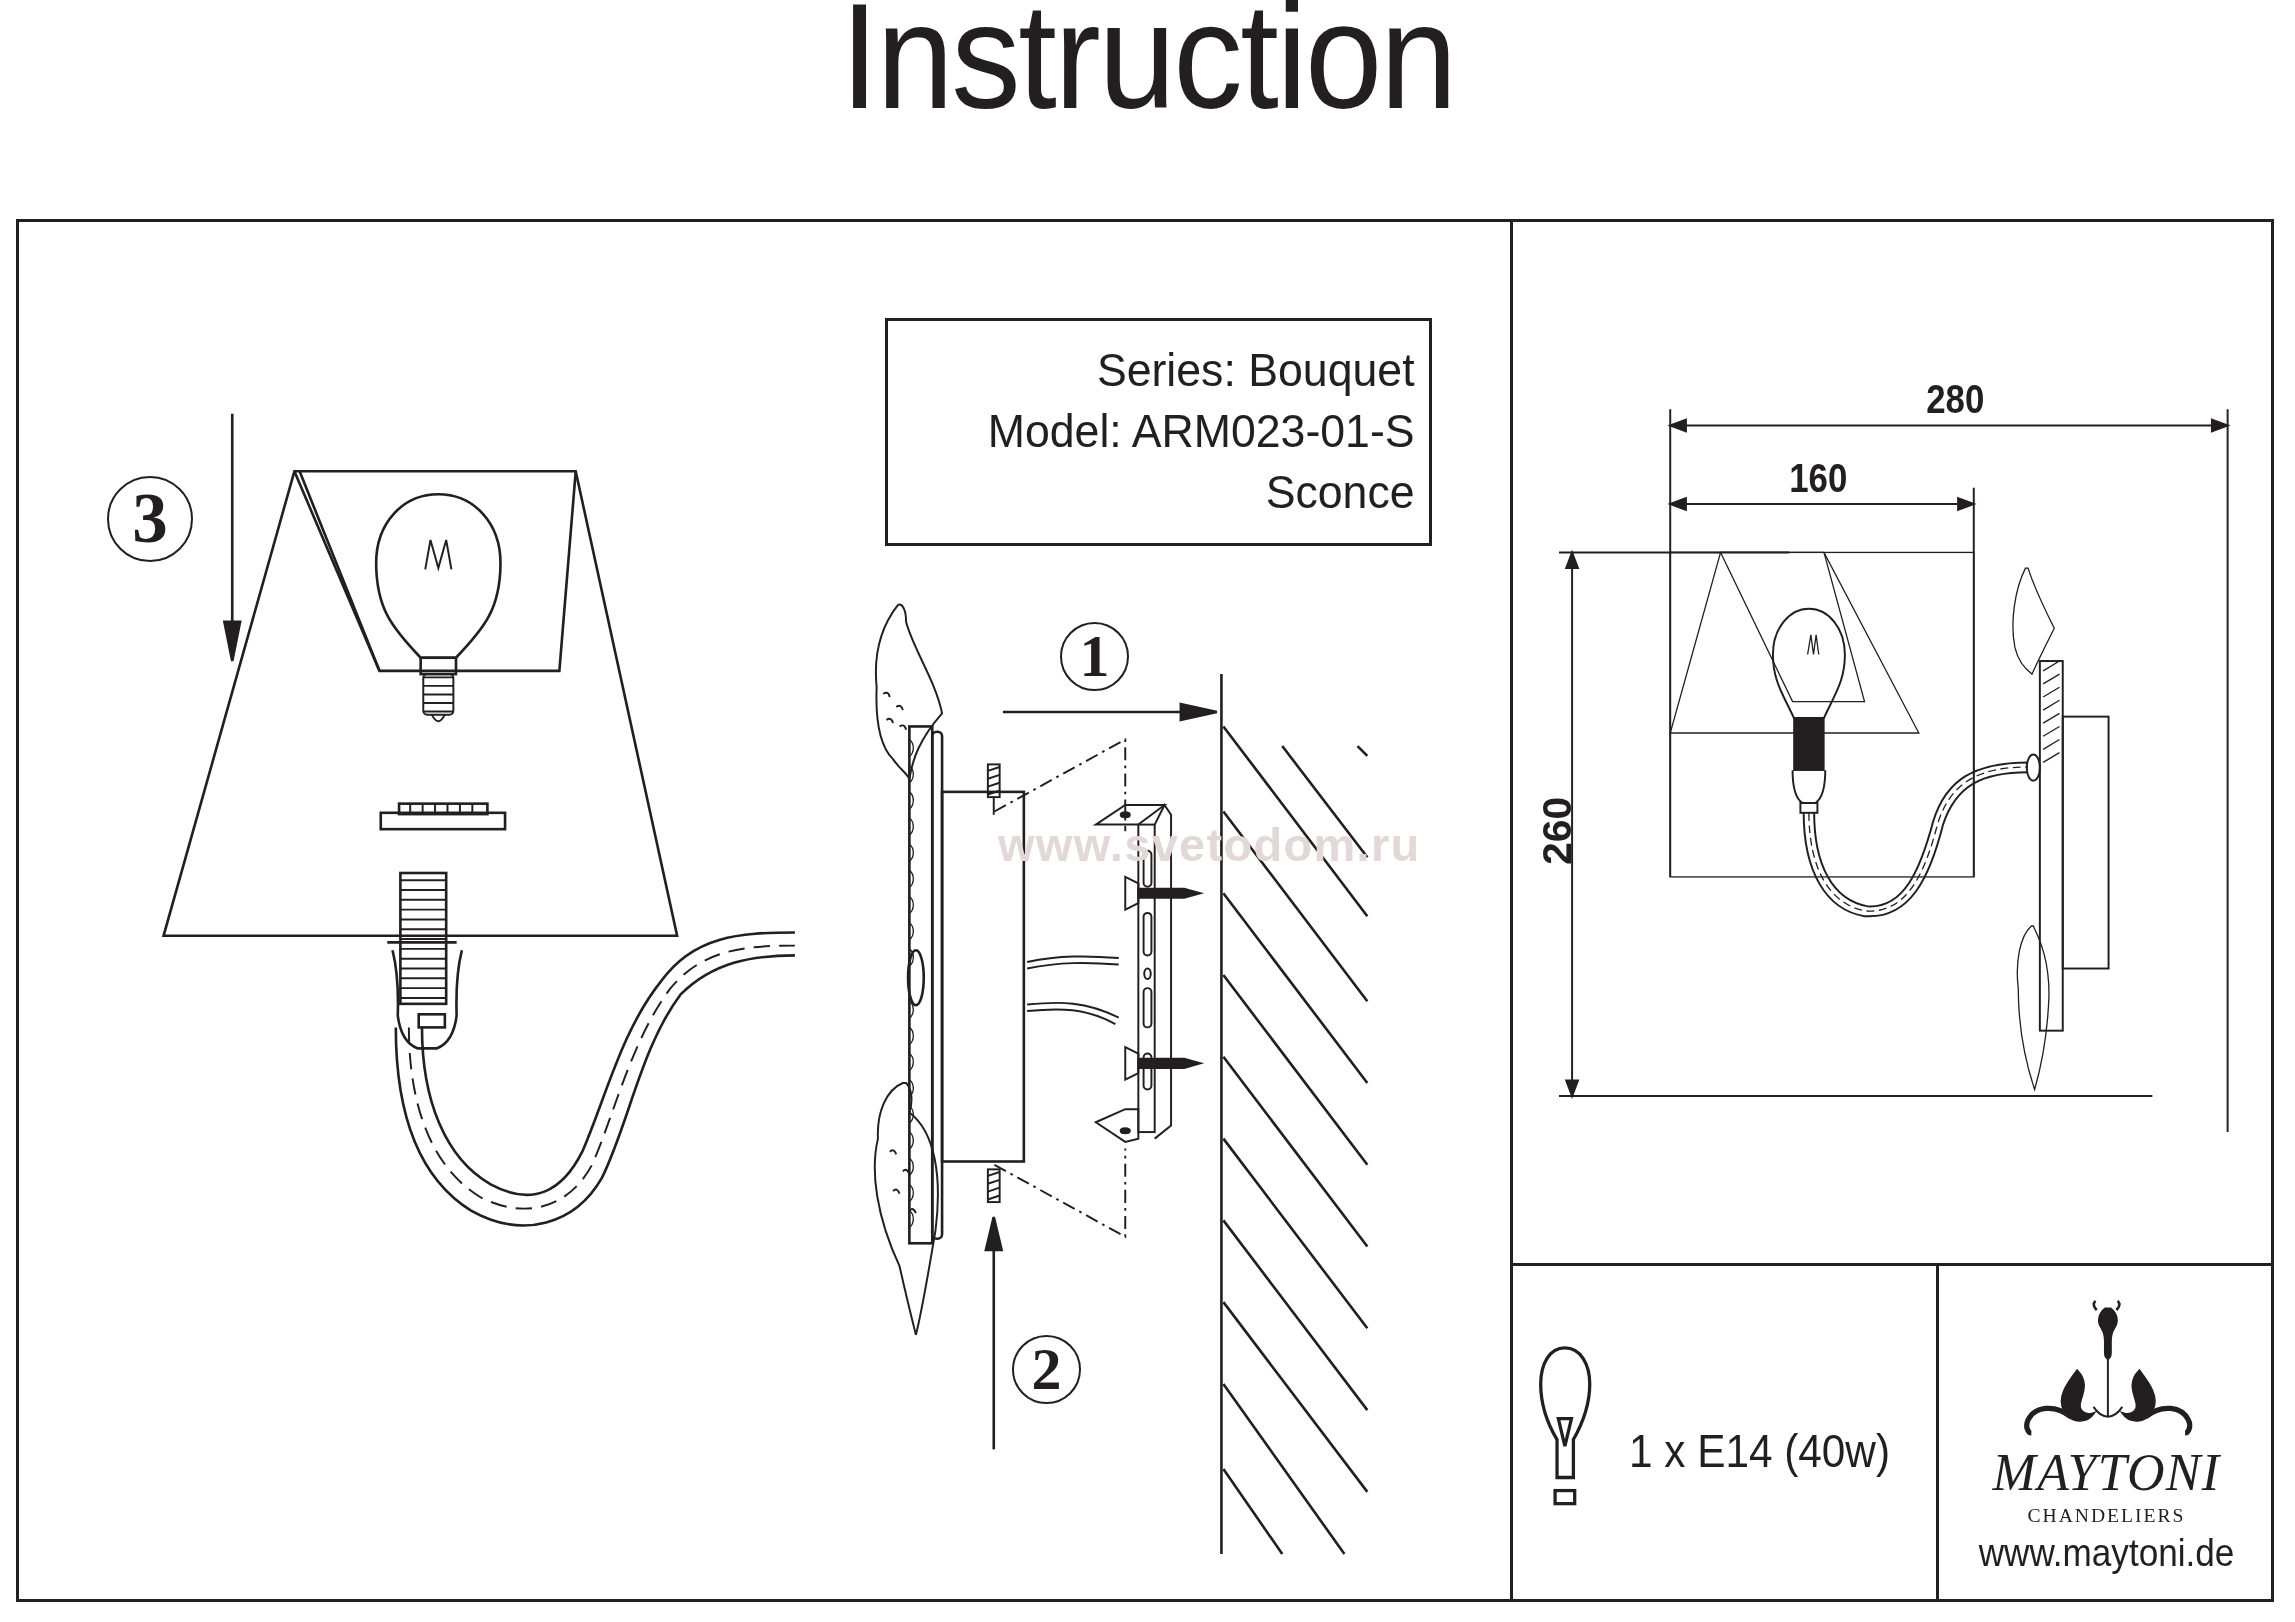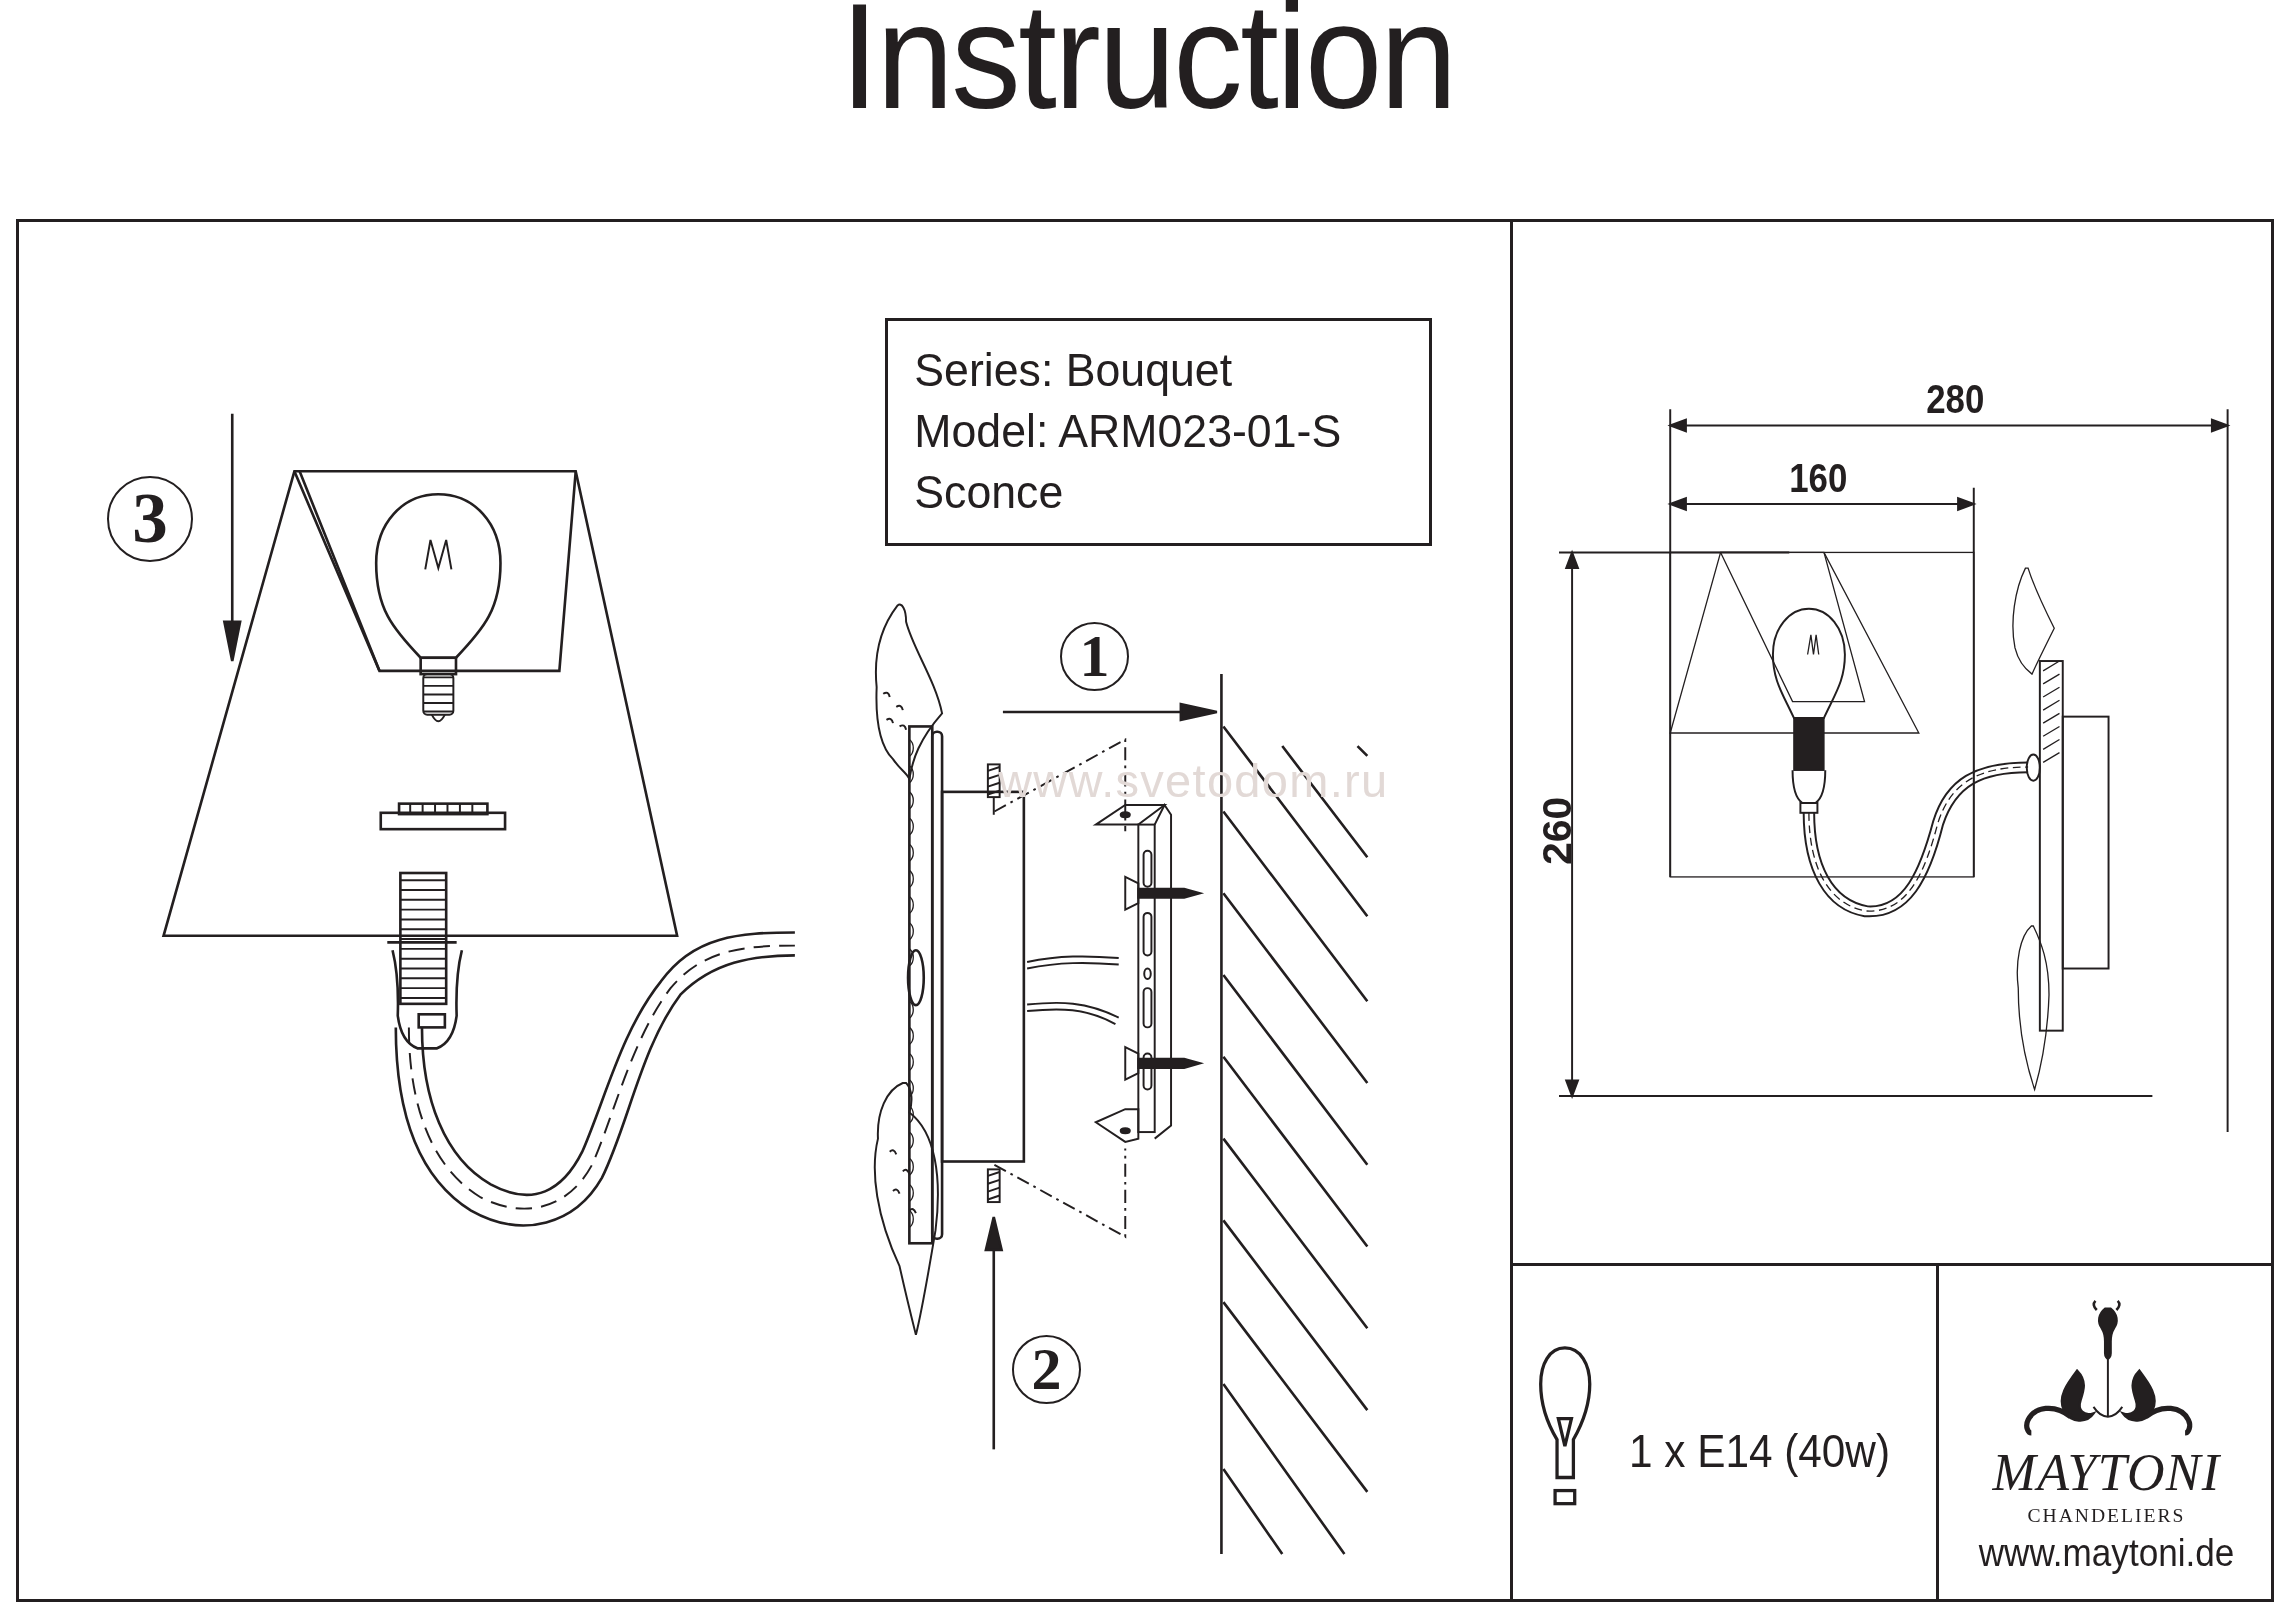--- a/index.html
+++ b/index.html
@@ -2,24 +2,24 @@
 <html style="font-size:10.5px"><head>
 <meta charset="utf-8">
 <style>
   html,body{margin:0;padding:0;background:#ffffff;}
   body{width:2295px;height:1623px;position:relative;overflow:hidden;font-family:"Liberation Sans",sans-serif;color:#231f20;}
   .title{position:absolute;left:0;width:2295px;top:-19.6px;text-align:center;font-size:151px;line-height:151px;letter-spacing:-2.6px;transform:scaleX(0.92);transform-origin:center top;font-family:"Liberation Sans",sans-serif;}
   .frame{position:absolute;left:16.4px;top:219px;width:2258px;height:1383px;border:3.9px solid #231f20;box-sizing:border-box;}
   .vdiv{position:absolute;left:1510px;top:219px;width:3.3px;height:1383px;background:#231f20;}
   .hdiv{position:absolute;left:1510px;top:1263px;width:764px;height:3.3px;background:#231f20;}
   .vdiv2{position:absolute;left:1936px;top:1263px;width:3.3px;height:339px;background:#231f20;}
-  .infobox{position:absolute;left:885px;top:318px;width:547px;height:228px;border:3.3px solid #231f20;box-sizing:border-box;padding:18.3px 14.4px 0 0;font-size:47px;line-height:61px;transform-origin:right top;}
+  .infobox{position:absolute;left:885px;top:318px;width:547px;height:228px;border:3.3px solid #231f20;box-sizing:border-box;text-align:right;padding:18.3px 14.4px 0 0;font-size:47px;line-height:61px;transform-origin:right top;}
   .infobox div{transform:scaleX(0.95);transform-origin:right center;}
   svg.draw{position:absolute;left:0;top:0;}
-  .watermark{position:absolute;left:998px;top:753px;font-size:47px;font-weight:normal;color:#e2d9d6;letter-spacing:1.3px;font-family:"Liberation Sans",sans-serif;}
+  .watermark{position:absolute;left:998px;top:817px;font-size:47px;font-weight:bold;color:#e2d9d6;letter-spacing:1.3px;font-family:"Liberation Sans",sans-serif;}
   .dim{position:absolute;font-size:41px;font-weight:bold;font-family:"Liberation Sans",sans-serif;transform:scaleX(0.85);}
   .dim-v{position:absolute;font-size:41px;font-weight:bold;transform:rotate(-90deg);transform-origin:left top;}
   .bulbspec{position:absolute;left:1629px;top:1423px;font-size:47px;transform:scaleX(0.9);transform-origin:left center;}
   .brand{position:absolute;left:1939px;width:335px;text-align:center;}
   .brand-name{top:1443px;font-family:"Liberation Serif",serif;font-size:52px;letter-spacing:1.3px;font-style:italic;}
   .brand-sub{top:1505px;font-family:"Liberation Serif",serif;font-size:19.6px;letter-spacing:2px;}
   .brand-url{top:1531px;font-size:39px;transform:scaleX(0.9);}
   .step{position:absolute;font-family:"Liberation Serif",serif;font-weight:bold;text-align:center;border:2px solid #231f20;border-radius:50%;box-sizing:border-box;}
 </style>
 </head>

